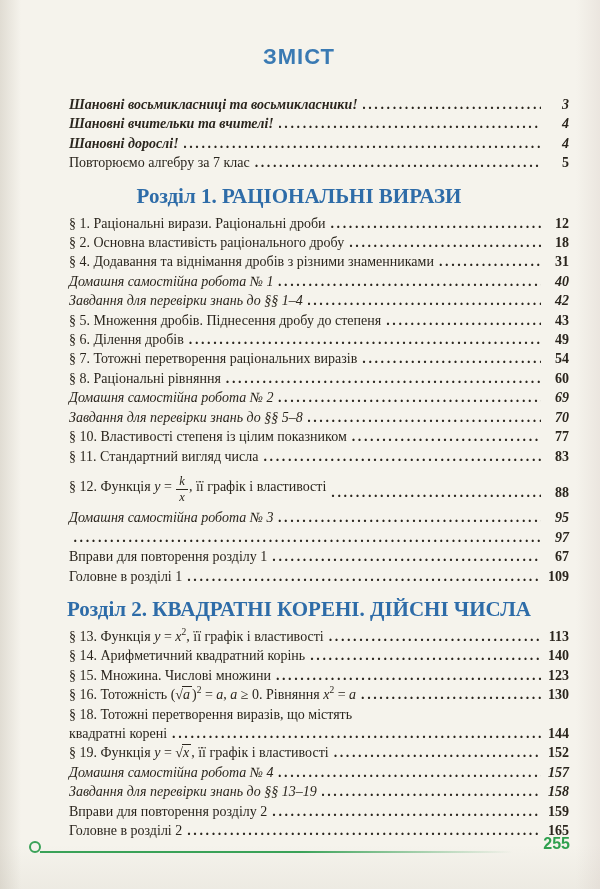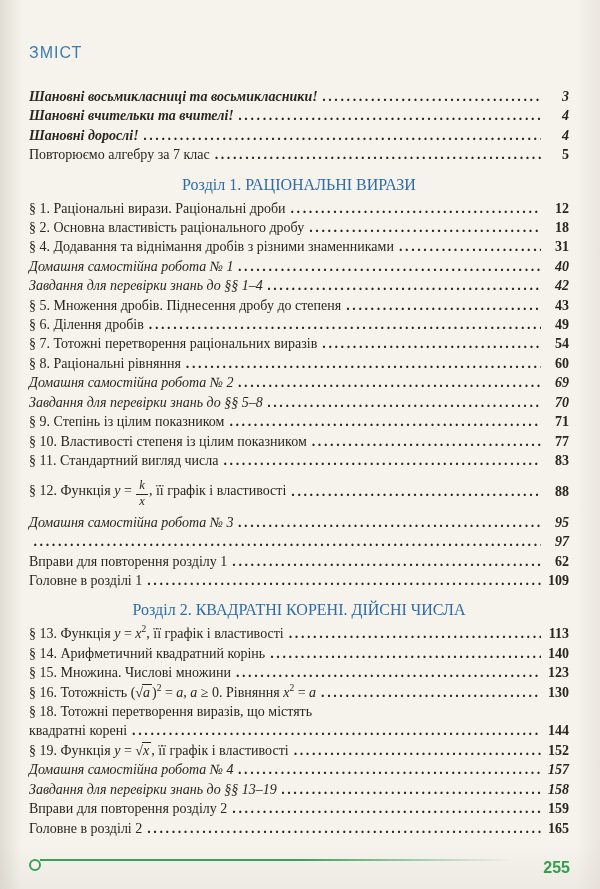--- a/index.html
+++ b/index.html
@@ -12,30 +12,30 @@
   
   body::before{
     content:"";position:absolute;inset:0;pointer-events:none;
     background:
       linear-gradient(90deg, rgba(190,183,170,0.38), rgba(190,183,170,0) 3.5%),
       linear-gradient(270deg, rgba(205,190,185,0.25), rgba(205,190,185,0) 4%),
       linear-gradient(0deg, rgba(200,195,182,0.18), rgba(200,195,182,0) 5%);
   }
   .content{position:absolute;left:29px;right:31px;top:44px;}
   .toc-title{
-    margin:0 0 25px;
+    margin:0 0 25px;text-align:center;
     font-family:"Liberation Sans","DejaVu Sans",sans-serif;
-    font-size:16px;font-weight:400;letter-spacing:1px;
+    font-size:22px;font-weight:700;letter-spacing:1px;
     color:#3a7ab3;
   }
   .section-heading{
-    text-align:center;font-weight:400;font-size:16px;
+    text-align:center;font-weight:700;font-size:21px;
     color:#2e6ca8;margin:11px 0 5px;
   }
-  .row{display:flex;align-items:center;font-size:14px;line-height:19.4px;}
+  .row{display:flex;align-items:flex-end;font-size:14px;line-height:19.4px;margin-left:40px;}
   .row.tall{padding:7px 0 6px;}
   .row.bi{font-style:italic;font-weight:700;}
   .row.i{font-style:italic;}
   .lbl{white-space:nowrap;}
   .dots{flex:1;overflow:hidden;white-space:nowrap;margin:0 2px 0 5px;min-width:10px;font-weight:700;}
   .dots::after{
     content:"........................................................................................................................";
     letter-spacing:2.6px;
   }
   .pg{font-weight:700;text-align:right;min-width:26px;white-space:nowrap;}
@@ -44,22 +44,22 @@
   .frac{
     display:inline-flex;flex-direction:column;align-items:center;
     vertical-align:middle;font-size:12.5px;line-height:1.1;font-style:italic;
     margin:0 1px;transform:translateY(2px);
   }
   .frac .fn{border-bottom:1px solid #2a251d;padding:0 3px 0.5px;}
   .frac .fd{padding:0.5px 3px 0;}
   .rad{white-space:nowrap;}
   .rad .vinc{border-top:1.3px solid currentColor;font-style:italic;padding:0 2px 0 1px;margin-left:-1px;}
   .footer{
-    position:absolute;left:29px;right:30px;bottom:12px;
-    display:flex;align-items:flex-start;height:18px;
+    position:absolute;left:29px;right:30px;bottom:36px;
+    display:flex;align-items:flex-end;height:18px;
   }
   .ring{
     width:8px;height:8px;border:2px solid #3aa258;border-radius:50%;
     background:#f5f3ec;flex:none;
   }
   .fline{
     height:2px;flex:1;margin-left:-1px;margin-right:30px;
     background:linear-gradient(90deg,#3aa258 0%,#3aa258 55%,rgba(58,162,88,0.25) 88%,rgba(58,162,88,0) 100%);
   }
   .fpn{
@@ -146,25 +146,20 @@
           <span class="lbl">Домашня самостійна робота № 2</span>
           <span class="dots"></span>
           <span class="pg">69</span>
         </div>
         <div class="row i">
           <span class="lbl">Завдання для перевірки знань до §§ 5–8</span>
           <span class="dots"></span>
           <span class="pg">70</span>
         </div>
         <div class="row">
-          <span class="lbl">§ 9. Степінь із цілим показником</span>
-          <span class="dots"></span>
-          <span class="pg">71</span>
-        </div>
-        <div class="row">
           <span class="lbl">§ 10. Властивості степеня із цілим показником</span>
           <span class="dots"></span>
           <span class="pg">77</span>
         </div>
         <div class="row">
           <span class="lbl">§ 11. Стандартний вигляд числа</span>
           <span class="dots"></span>
           <span class="pg">83</span>
         </div>
         <div class="row tall">
@@ -180,21 +175,21 @@
           <span class="dots"></span>
           <span class="pg">95</span>
         </div>
         <div class="row i">
           <span class="dots"></span>
           <span class="pg">97</span>
         </div>
         <div class="row">
           <span class="lbl">Вправи для повторення розділу 1</span>
           <span class="dots"></span>
-          <span class="pg">62</span>
+          <span class="pg">67</span>
         </div>
         <div class="row">
           <span class="lbl">Головне в розділі 1</span>
           <span class="dots"></span>
           <span class="pg">109</span>
         </div>
       </div>
       <div class="toc-section">
         <div class="section-heading">Розділ 2. КВАДРАТНІ КОРЕНІ. ДІЙСНІ ЧИСЛА</div>
         <div class="row">

